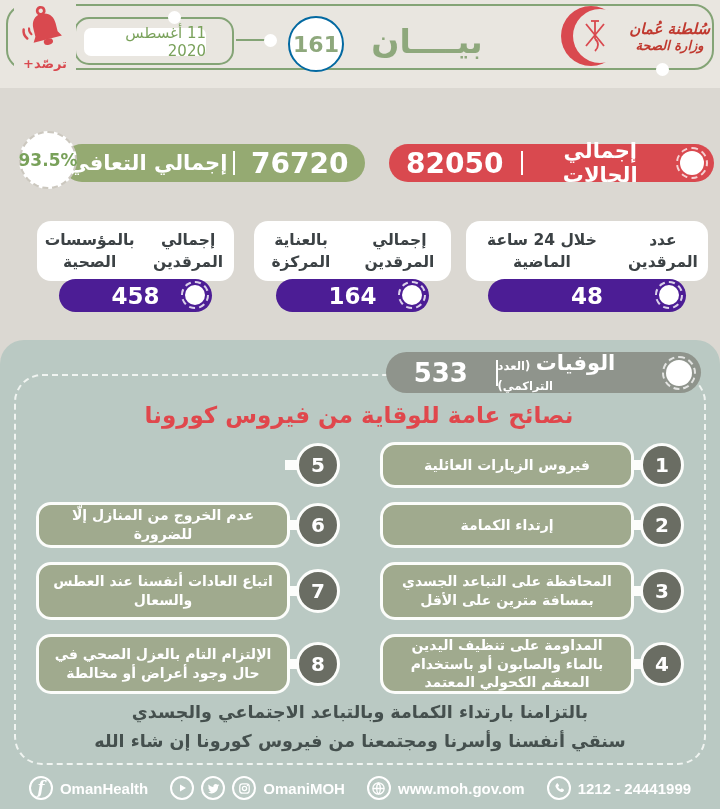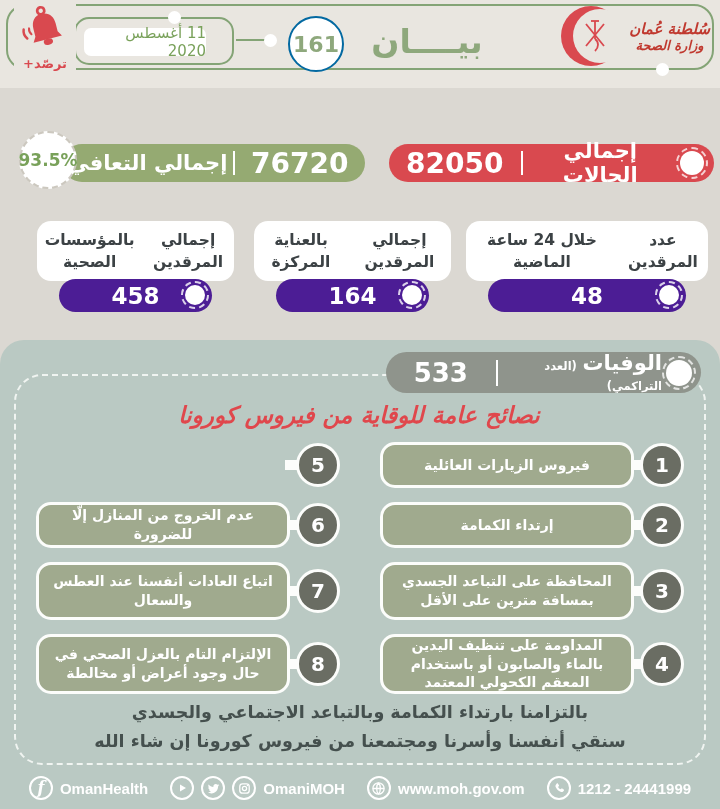--- a/index.html
+++ b/index.html
@@ -50,27 +50,27 @@
   .unit-458 { left:37px; width:197px; }
   .stat-card { background:#fff; border-radius:14px; height:60px; display:flex; align-items:center; justify-content:center; color:#3c4245; font-size:15.5px; font-weight:bold; direction:rtl; line-height:1.45; text-align:center; }
   .stat-pill { position:relative; margin:-2px 22px 0 22px; height:33px; background:#4c1d95; border-radius:17px; display:flex; align-items:center; justify-content:center; color:#fff; font-size:23px; font-weight:bold; }
   .stat-pill .dot { position:absolute; right:7px; top:6px; width:20px; height:20px; background:#fff; border-radius:50%; outline:2px dashed rgba(255,255,255,.8); outline-offset:2px; }
 
   
   .panel { position:absolute; left:0; right:0; top:340px; bottom:0; background:#bac9c3; border-radius:24px 24px 0 0; }
   .dashed-box { position:absolute; left:14px; right:14px; top:34px; bottom:44px; border:2px dashed #f0f4f1; border-radius:28px; }
   .deaths-pill { position:absolute; left:386px; top:12px; width:315px; height:41px; background:#8f948c; border-radius:21px; display:flex; direction:rtl; align-items:center; color:#fff; font-weight:bold; z-index:2; }
   .deaths-pill .pill-dot { width:26px; height:26px; margin:0 9px 0 4px; }
-  .deaths-lbl { flex:1.5; text-align:right; direction:rtl; }
+  .deaths-lbl { flex:1.5; text-align:left; direction:rtl; }
   .deaths-lbl .main { font-size:21px; }
   .deaths-lbl .sub { font-size:11.5px; }
   .deaths-pill .sep { width:2px; height:26px; background:#fff; }
   .deaths-pill .val { flex:1; font-size:26px; text-align:center; direction:ltr; }
 
-  .tips-title { position:absolute; top:62px; left:0; right:2px; text-align:center; color:#e0474c; font-size:23px; font-weight:bold; direction:rtl;font-style:italic; }
+  .tips-title { position:absolute; top:62px; left:0; right:2px; text-align:center; color:#e0474c; font-size:23px; font-weight:bold; direction:rtl; }
 
   .tips-grid { position:absolute; top:102px; left:36px; right:36px; display:grid; direction:rtl; grid-template-columns:1fr 1fr; grid-template-rows:46px 46px 58px 60px; grid-auto-flow:column; column-gap:40px; row-gap:14px; }
   .tip { display:flex; direction:rtl; align-items:center; }
   .tip-circle { flex:0 0 auto; width:44px; height:44px; background:#6a6d63; border:3px solid #fcfdfb; border-radius:50%; display:flex; align-items:center; justify-content:center; color:#fff; font-size:20px; font-weight:bold; z-index:2; }
   .tip-link { flex:0 0 auto; width:16px; height:10px; background:#fcfdfb; margin:0 -5px; z-index:1; }
   .tip-pill { flex:1; height:100%; background:#a0aa8e; border:3px solid #fcfdfb; border-radius:15px; display:flex; align-items:center; justify-content:center; text-align:center; color:#fff; font-size:14px; font-weight:bold; line-height:1.35; padding:2px 10px; direction:rtl; z-index:2; }
 
   .closing { position:absolute; top:358px; left:20px; right:20px; text-align:center; color:#45504e; font-size:17.5px; font-weight:bold; direction:rtl; line-height:1.65; }
 
   .footer { position:absolute; left:0; right:0; bottom:9px; display:flex; align-items:center; justify-content:center; gap:22px; color:#fff; font-family:"Liberation Sans", sans-serif; font-weight:bold; font-size:15px; }

